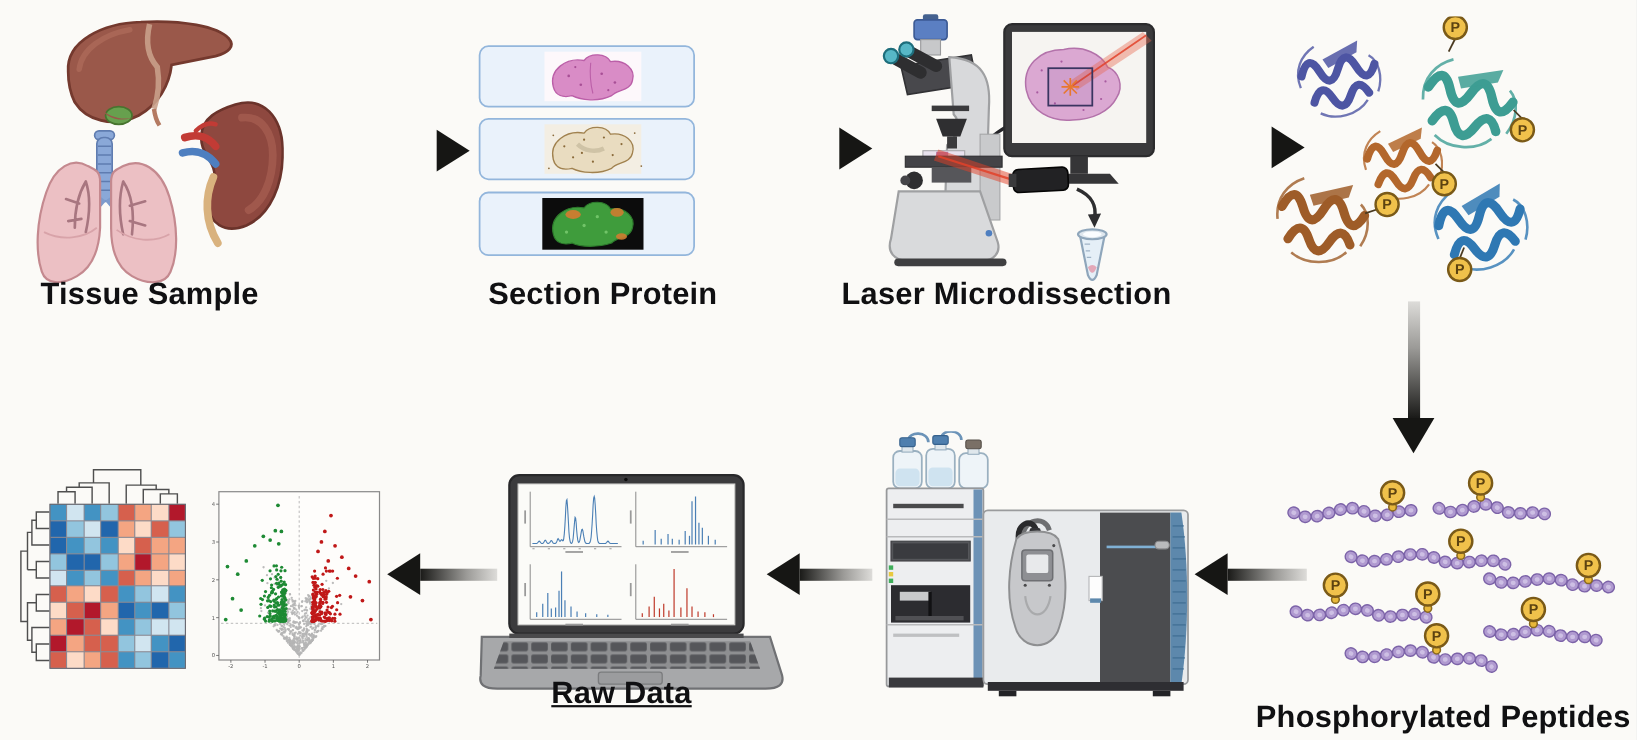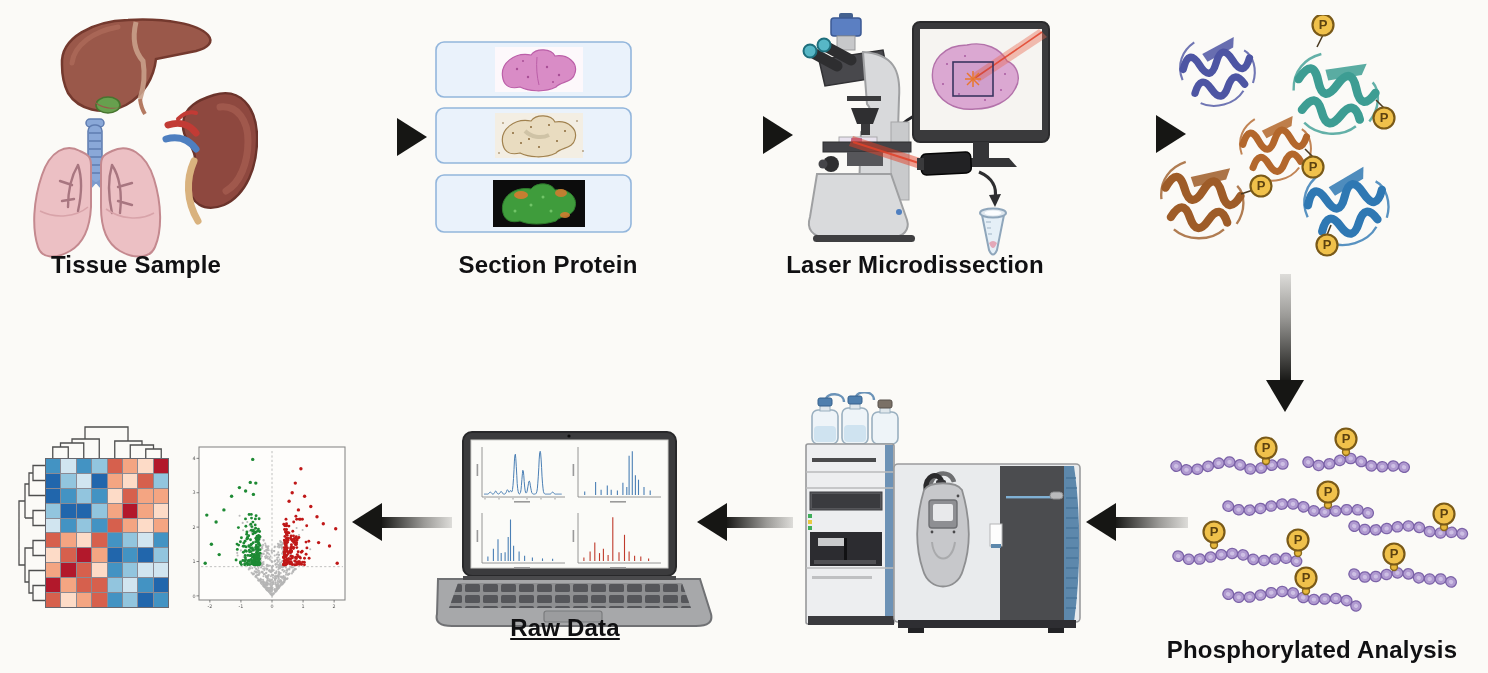--- a/index.html
+++ b/index.html
@@ -1,19 +1,19 @@
 <!DOCTYPE html>
 <html><head>
 <meta charset="utf-8">
 <style>
   html,body{margin:0;padding:0;background:#e8e8e8;}
   #canvas{position:relative;width:1488px;height:673px;background:#fbfaf7;overflow:hidden;
           font-family:"Liberation Sans",sans-serif;}
   figure.step{position:absolute;margin:0;padding:0;}
-  .caption{position:absolute;transform:translateX(-50%);font-weight:bold;font-size:24px;
+  .caption{position:absolute;transform:translateX(-50%);font-weight:bold;font-size:28px;
            color:#101012;white-space:nowrap;letter-spacing:.2px;}
   
   .arrow{position:absolute;display:flex;align-items:center;}
   .arrow .shaft{height:11px;flex:1;}
   .arrow.right .shaft{background:linear-gradient(to right,#dddcd9 0%,#96958ف 0%,#9b9a97 40%,#1a1a18 100%);}
   .arrow.right .head{width:0;height:0;border-top:19px solid transparent;border-bottom:19px solid transparent;border-left:30px solid #161614;}
   .arrow.left .shaft{background:linear-gradient(to left,#dddcd9 0%,#9b9a97 40%,#1a1a18 100%);}
   .arrow.left .head{width:0;height:0;border-top:19px solid transparent;border-bottom:19px solid transparent;border-right:30px solid #161614;}
   .arrow.down{flex-direction:column;align-items:center;}
   .arrow.down .shaft{width:11px;height:auto;flex:1;background:linear-gradient(to bottom,#dddcd9 0%,#9b9a97 40%,#1a1a18 100%);}
@@ -1491,21 +1491,21 @@
         <div style="background: rgb(67, 147, 195);"></div>
         <div style="background: rgb(146, 197, 222);"></div>
         <div style="background: rgb(33, 102, 172);"></div>
         <div style="background: rgb(67, 147, 195);"></div>
       </div>
   </figure>
 
   <div class="caption" style="left:136px;top:251px;">Tissue Sample</div>
   <div class="caption" style="left:548px;top:251px;">Section Protein</div>
   <div class="caption" style="left:915px;top:251px;">Laser Microdissection</div>
-  <div class="caption" style="left:1312px;top:636px;">Phosphorylated Analysis</div>
+  <div class="caption" style="left:1312px;top:636px;">Phosphorylated Peptides</div>
   <div class="caption" style="left:565px;top:614px;text-decoration:underline;">Raw Data</div>
 
   <div class="arrow right" style="left:291px;top:118px;width:136px;height:38px;">
       <div class="shaft"></div>
       <div class="head"></div>
     </div>
   <div class="arrow right" style="left:671px;top:116px;width:122px;height:38px;">
       <div class="shaft"></div>
       <div class="head"></div>
     </div>

